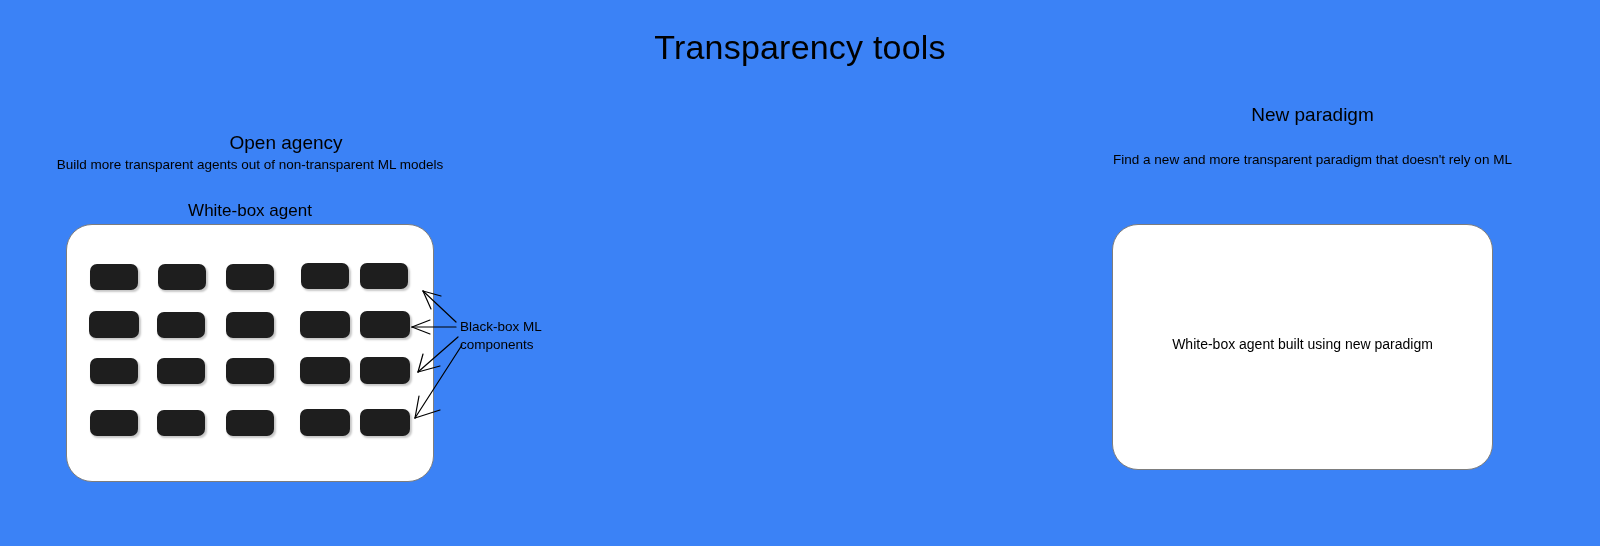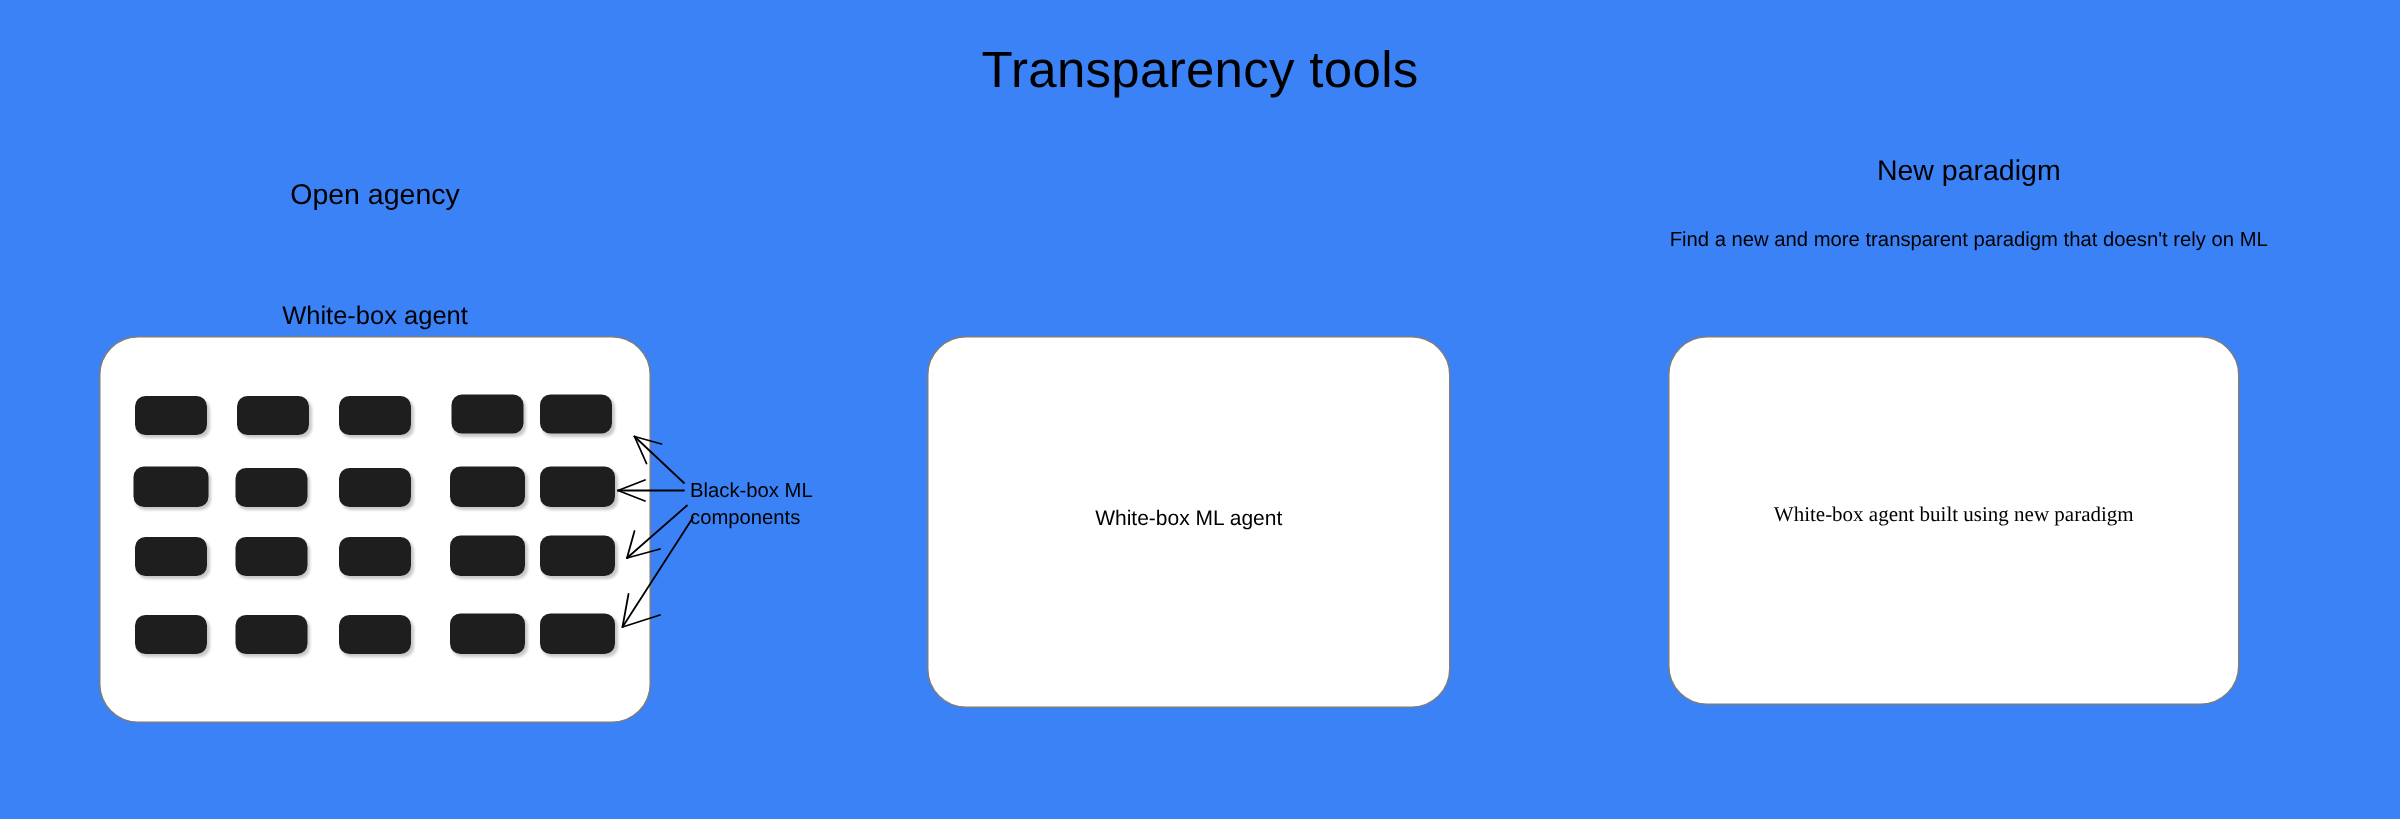--- a/index.html
+++ b/index.html
@@ -103,21 +103,22 @@
   }
 </style>
 </head>
 <body>
 
 <div id="canvas">
 
   <div class="page-title">Transparency tools</div>
 
   <div class="column" style="left:0px; width:500px;">
-    <div class="col-title" style="top:120px;">Open agency</div>
+    <div class="col-title" style="top:132px;padding-left:36px;">Open agency</div>
+    <div class="col-subtitle" style="top:157px;">Build more transparent agents out of non-transparent ML models</div>
   </div>
   <div class="box-caption" style="left:66px; top:201px; width:368px;">White-box agent</div>
 
   <div class="white-box" style="left:66px; top:224px; width:368px; height:258px;"></div>
 
   <div>
 
     <div class="chip" style="left:90px;  top:264px; width:48px; height:26px;"></div>
     <div class="chip" style="left:158px; top:264px; width:48px; height:26px;"></div>
     <div class="chip" style="left:226px; top:264px; width:48px; height:26px;"></div>
@@ -163,26 +164,23 @@
       <line x1="415" y1="418" x2="440" y2="410"></line>
     </g>
   </svg>
 
   <div class="annotation-label" style="left:460px; top:318px;">Black-box ML
 components</div>
 
   <div class="column" style="left:550px; width:485px;">
   </div>
 
-  <div class="white-box" style="left:618px; top:224px; width:349px; height:248px;">
-    <div class="white-box-label" style="top:112px;">White-box ML agent</div>
-  </div>
 
   <div class="column" style="left:1040px; width:545px;">
     <div class="col-title" style="top:104px;">New paradigm</div>
     <div class="col-subtitle" style="top:152px;">Find a new and more transparent paradigm that doesn't rely on ML</div>
   </div>
 
-  <div class="white-box" style="left:1112px; top:224px; width:381px; height:246px;font-family:Liberation Serif, serif;">
+  <div class="white-box" style="left:1112px; top:224px; width:381px; height:246px;">
     <div class="white-box-label" style="top:111px;">White-box agent built using new paradigm</div>
   </div>
 
 </div>
 
 </body></html>

